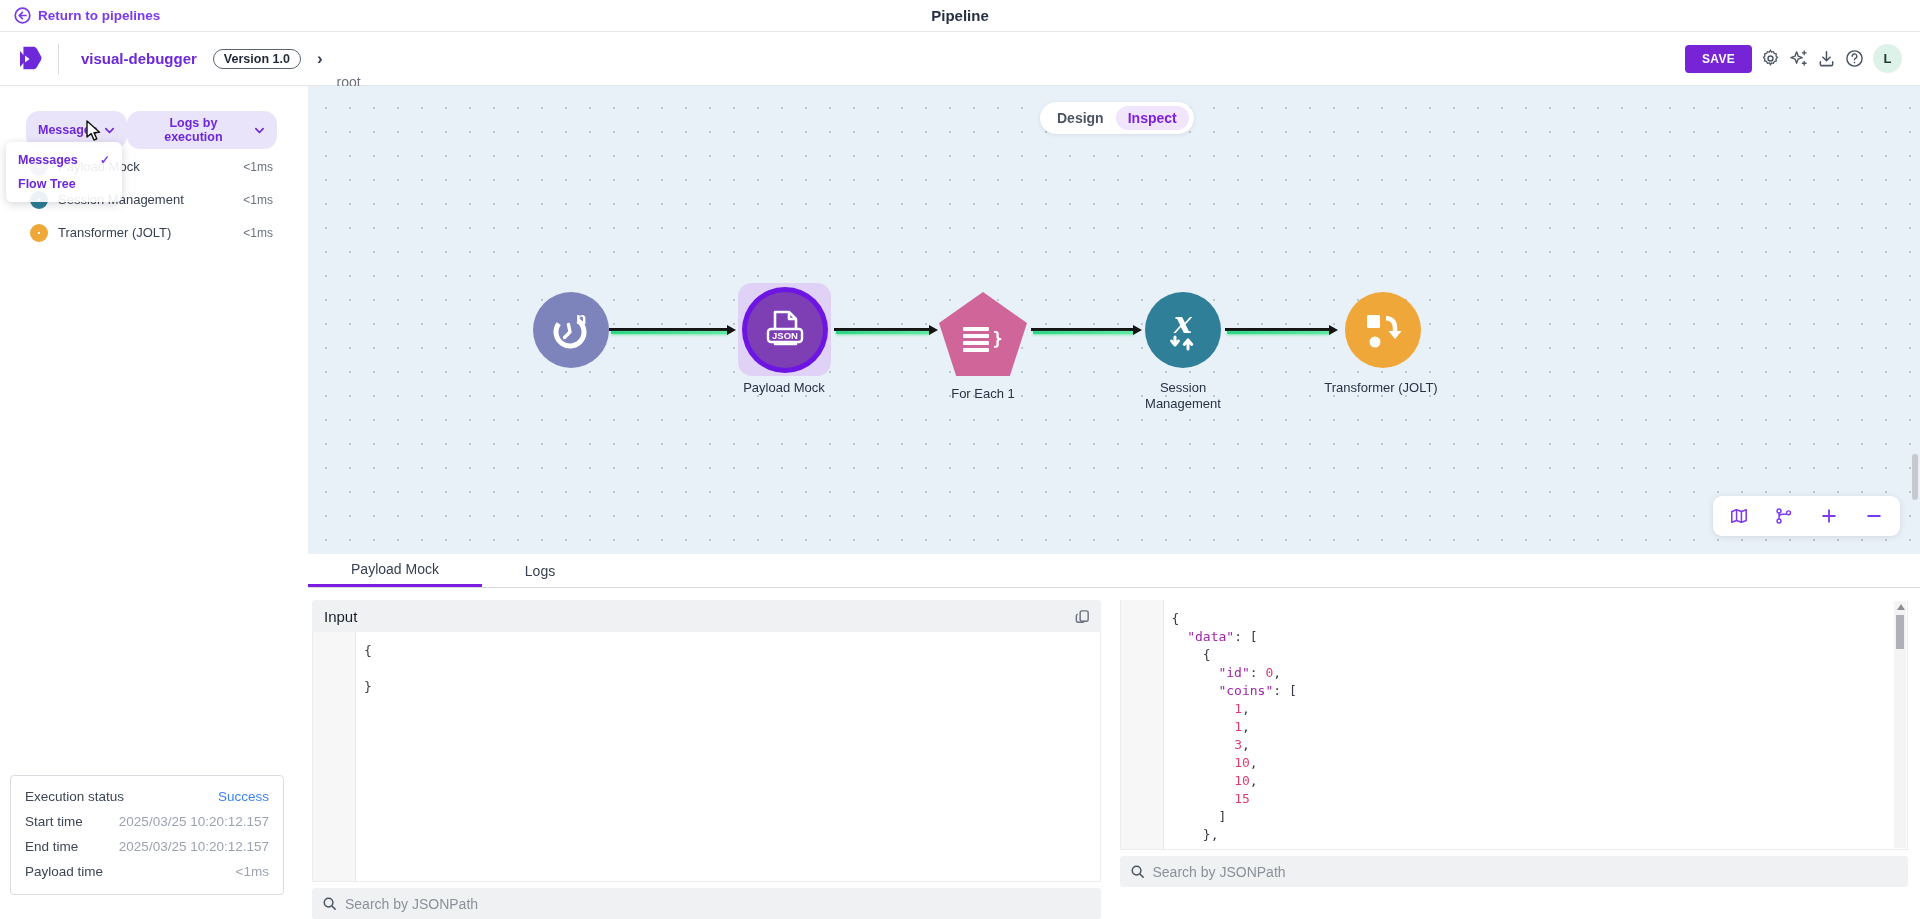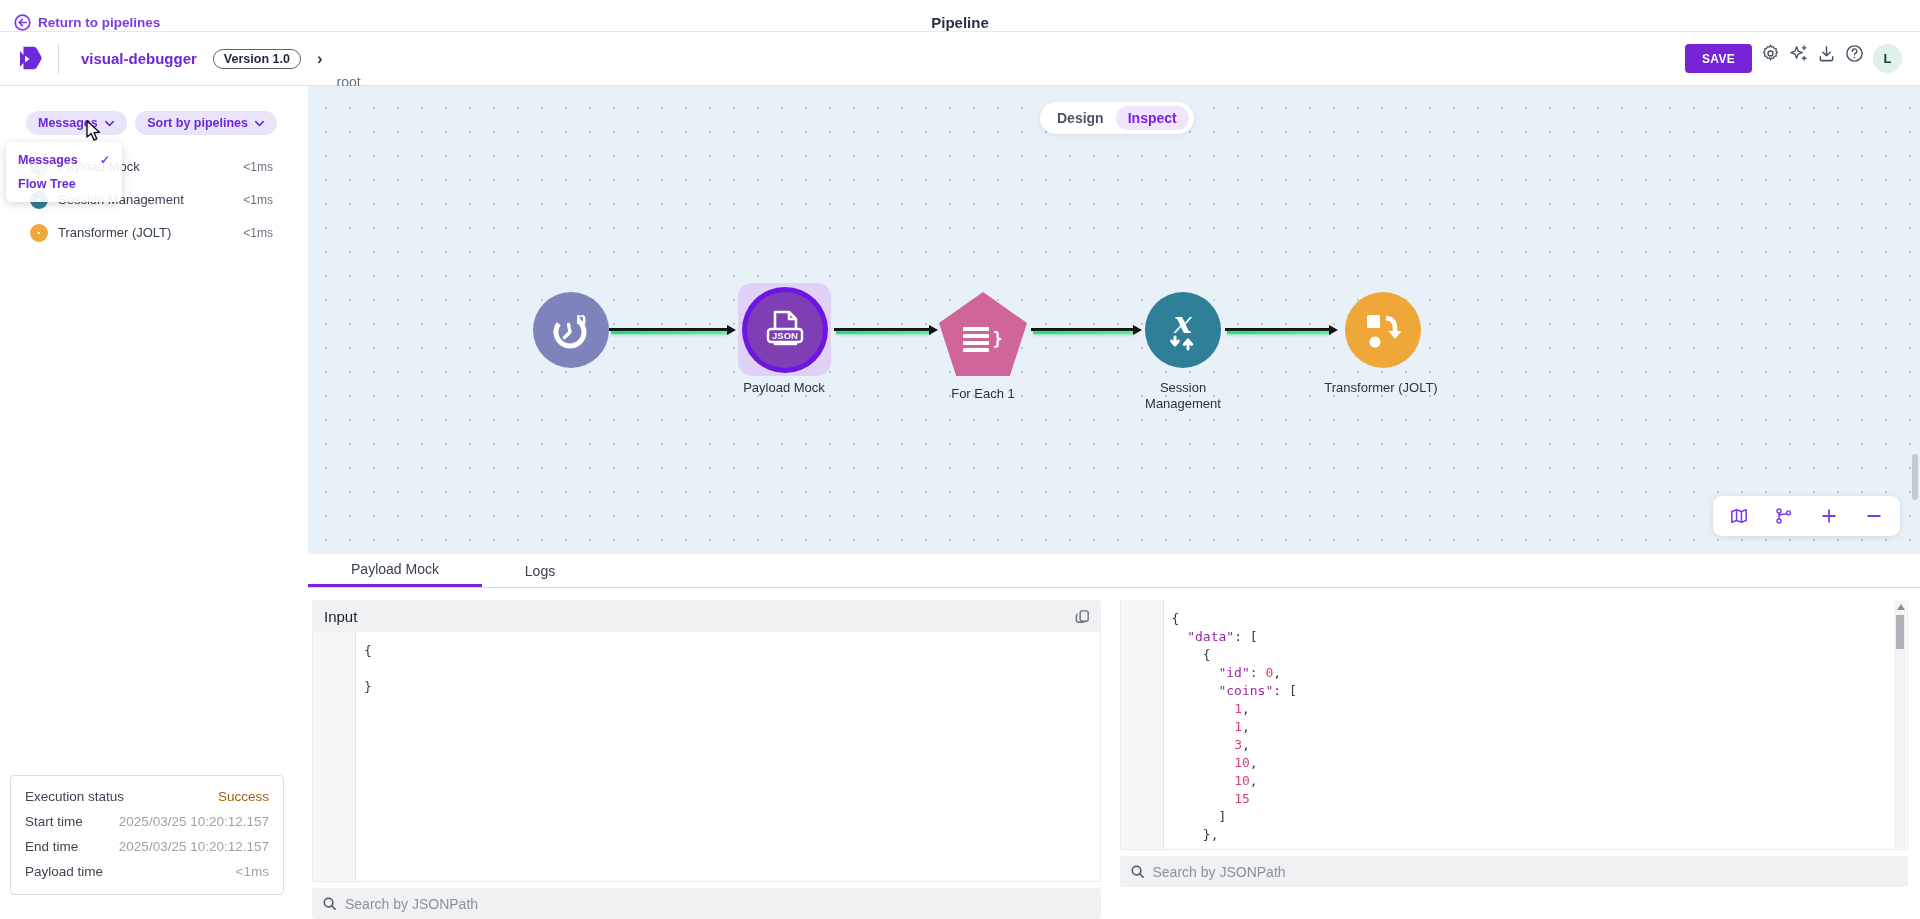--- a/index.html
+++ b/index.html
@@ -1,37 +1,37 @@
 <!DOCTYPE html>
 <html><head>
 <meta charset="utf-8">
 <style>
   * { margin:0; padding:0; box-sizing:border-box; }
   html,body { width:1920px; height:919px; overflow:hidden; background:#fff;
     font-family:"Liberation Sans", sans-serif; }
 
   
   .topbar { position:relative; height:32px; background:#fff; border-bottom:1px solid #e7e9ec;
-    display:flex; align-items:flex-end; }
+    display:flex; align-items:center; }
   .return-link { display:flex; align-items:center; gap:7px; margin-left:14px;
     color:#7c3aed; font-size:13.5px; font-weight:700; cursor:pointer; }
   .topbar-title { position:absolute; left:0; right:0; text-align:center;
     font-size:15px; font-weight:600; color:#263244; pointer-events:none; }
 
   
   .header { height:54px; background:#fff; border-bottom:1px solid #e2e4e8;
     display:flex; align-items:center; padding:0 18px 0 16px; }
   .logo { width:28px; height:28px; flex:0 0 auto; }
   .hdr-divider { width:1px; height:30px; background:#d8dbe0; margin:0 22px 0 14px; }
   .app-title { color:#6d28d9; font-size:15px; font-weight:700; }
   .version-badge { margin-left:16px; border:1.5px solid #5b6470; border-radius:11px;
     padding:2px 10px; font-size:12.5px; font-weight:600; color:#1f2937; }
   .crumb-sep { margin:0 14px 0 16px; color:#374151; font-size:17px; font-weight:600; line-height:1; }
   .crumb { color:#6b7280; font-size:14px;margin-top:46px; }
-  .hdr-right { margin-left:auto; display:flex; gap:9px; }
+  .hdr-right { margin-left:auto; display:flex; align-items:center; gap:9px; }
   .save-btn { background:#7724d6; color:#fff; border:none; border-radius:4px;
     font-size:12px; font-weight:700; letter-spacing:.3px; padding:7px 17px; cursor:pointer;
     font-family:"Liberation Sans",sans-serif; }
   .hdr-icon { width:19px; height:19px; color:#4b5563; cursor:pointer; display:block; }
   .avatar { width:29px; height:29px; border-radius:50%; background:#ddf2e8; color:#1f3a33;
     font-size:13px; font-weight:600; display:flex; align-items:center; justify-content:center; cursor:pointer; }
 
   
   .main { display:flex; height:833px; }
   .sidebar { position:relative; width:308px; flex:0 0 308px; background:#fff;padding-left:8px; }
@@ -198,21 +198,21 @@
 
   <aside class="sidebar">
     <div class="filters">
       <button class="pill-btn">
         <span>Messages</span>
         <svg viewBox="0 0 12 12" fill="none" stroke="#6d28d9" stroke-width="1.8">
             <path d="M2 4 L6 8.2 L10 4" stroke-linecap="round" stroke-linejoin="round"></path>
           </svg>
       </button>
       <button class="pill-btn">
-        <span>Sort by pipelines</span>
+        <span>Logs by execution</span>
         <svg viewBox="0 0 12 12" fill="none" stroke="#6d28d9" stroke-width="1.8">
             <path d="M2 4 L6 8.2 L10 4" stroke-linecap="round" stroke-linejoin="round"></path>
           </svg>
       </button>
     </div>
 
     <div class="exec-list" id="exec-list">
         <div class="exec-row">
           <span class="exec-icon" style="background: rgb(138, 143, 196);">•</span>
           <span class="exec-name">Payload Mock</span>
@@ -240,21 +240,21 @@
         </div>
       </div>
 
     <svg class="cursor" width="20" height="22" viewBox="0 0 20 22">
       <path d="M3 1 L3 17 L7.2 13.6 L10 20 L12.8 18.8 L10 12.6 L15.5 12.2 Z" fill="#fff" stroke="#111" stroke-width="1.4" stroke-linejoin="round"></path>
     </svg>
 
     <div class="status-card" id="status-card">
         <div class="status-row">
           <span class="status-label">Execution status</span>
-          <span class="status-value" style="color: #a16207;">Success</span>
+          <span class="status-value" style="color: #3b82f6;">Success</span>
         </div>
         <div class="status-row">
           <span class="status-label">Start time</span>
           <span class="status-value" style="color: rgb(156, 163, 175);">2025/03/25 10:20:12.157</span>
         </div>
         <div class="status-row">
           <span class="status-label">End time</span>
           <span class="status-value" style="color: rgb(156, 163, 175);">2025/03/25 10:20:12.157</span>
         </div>
         <div class="status-row">

